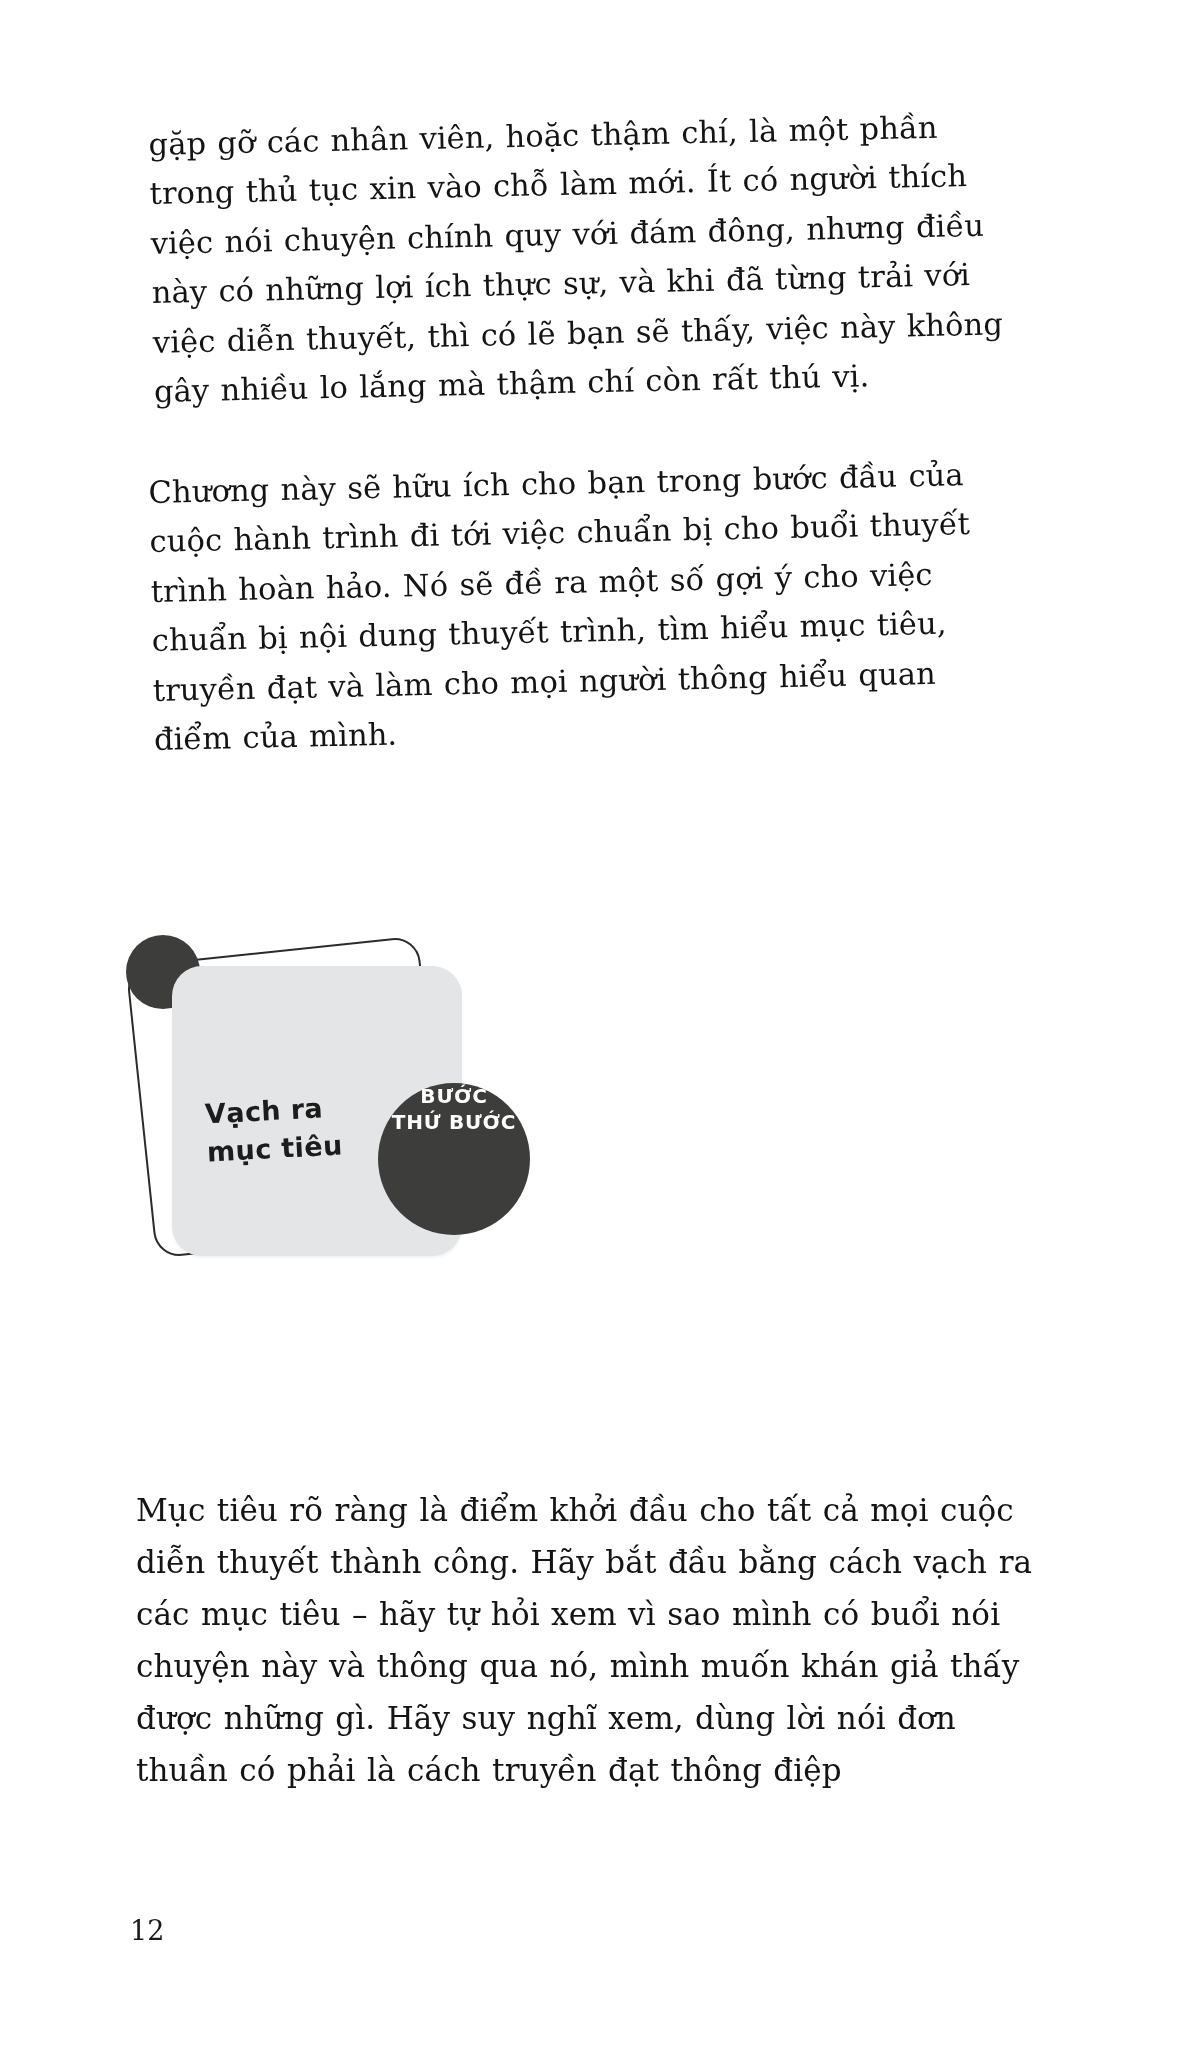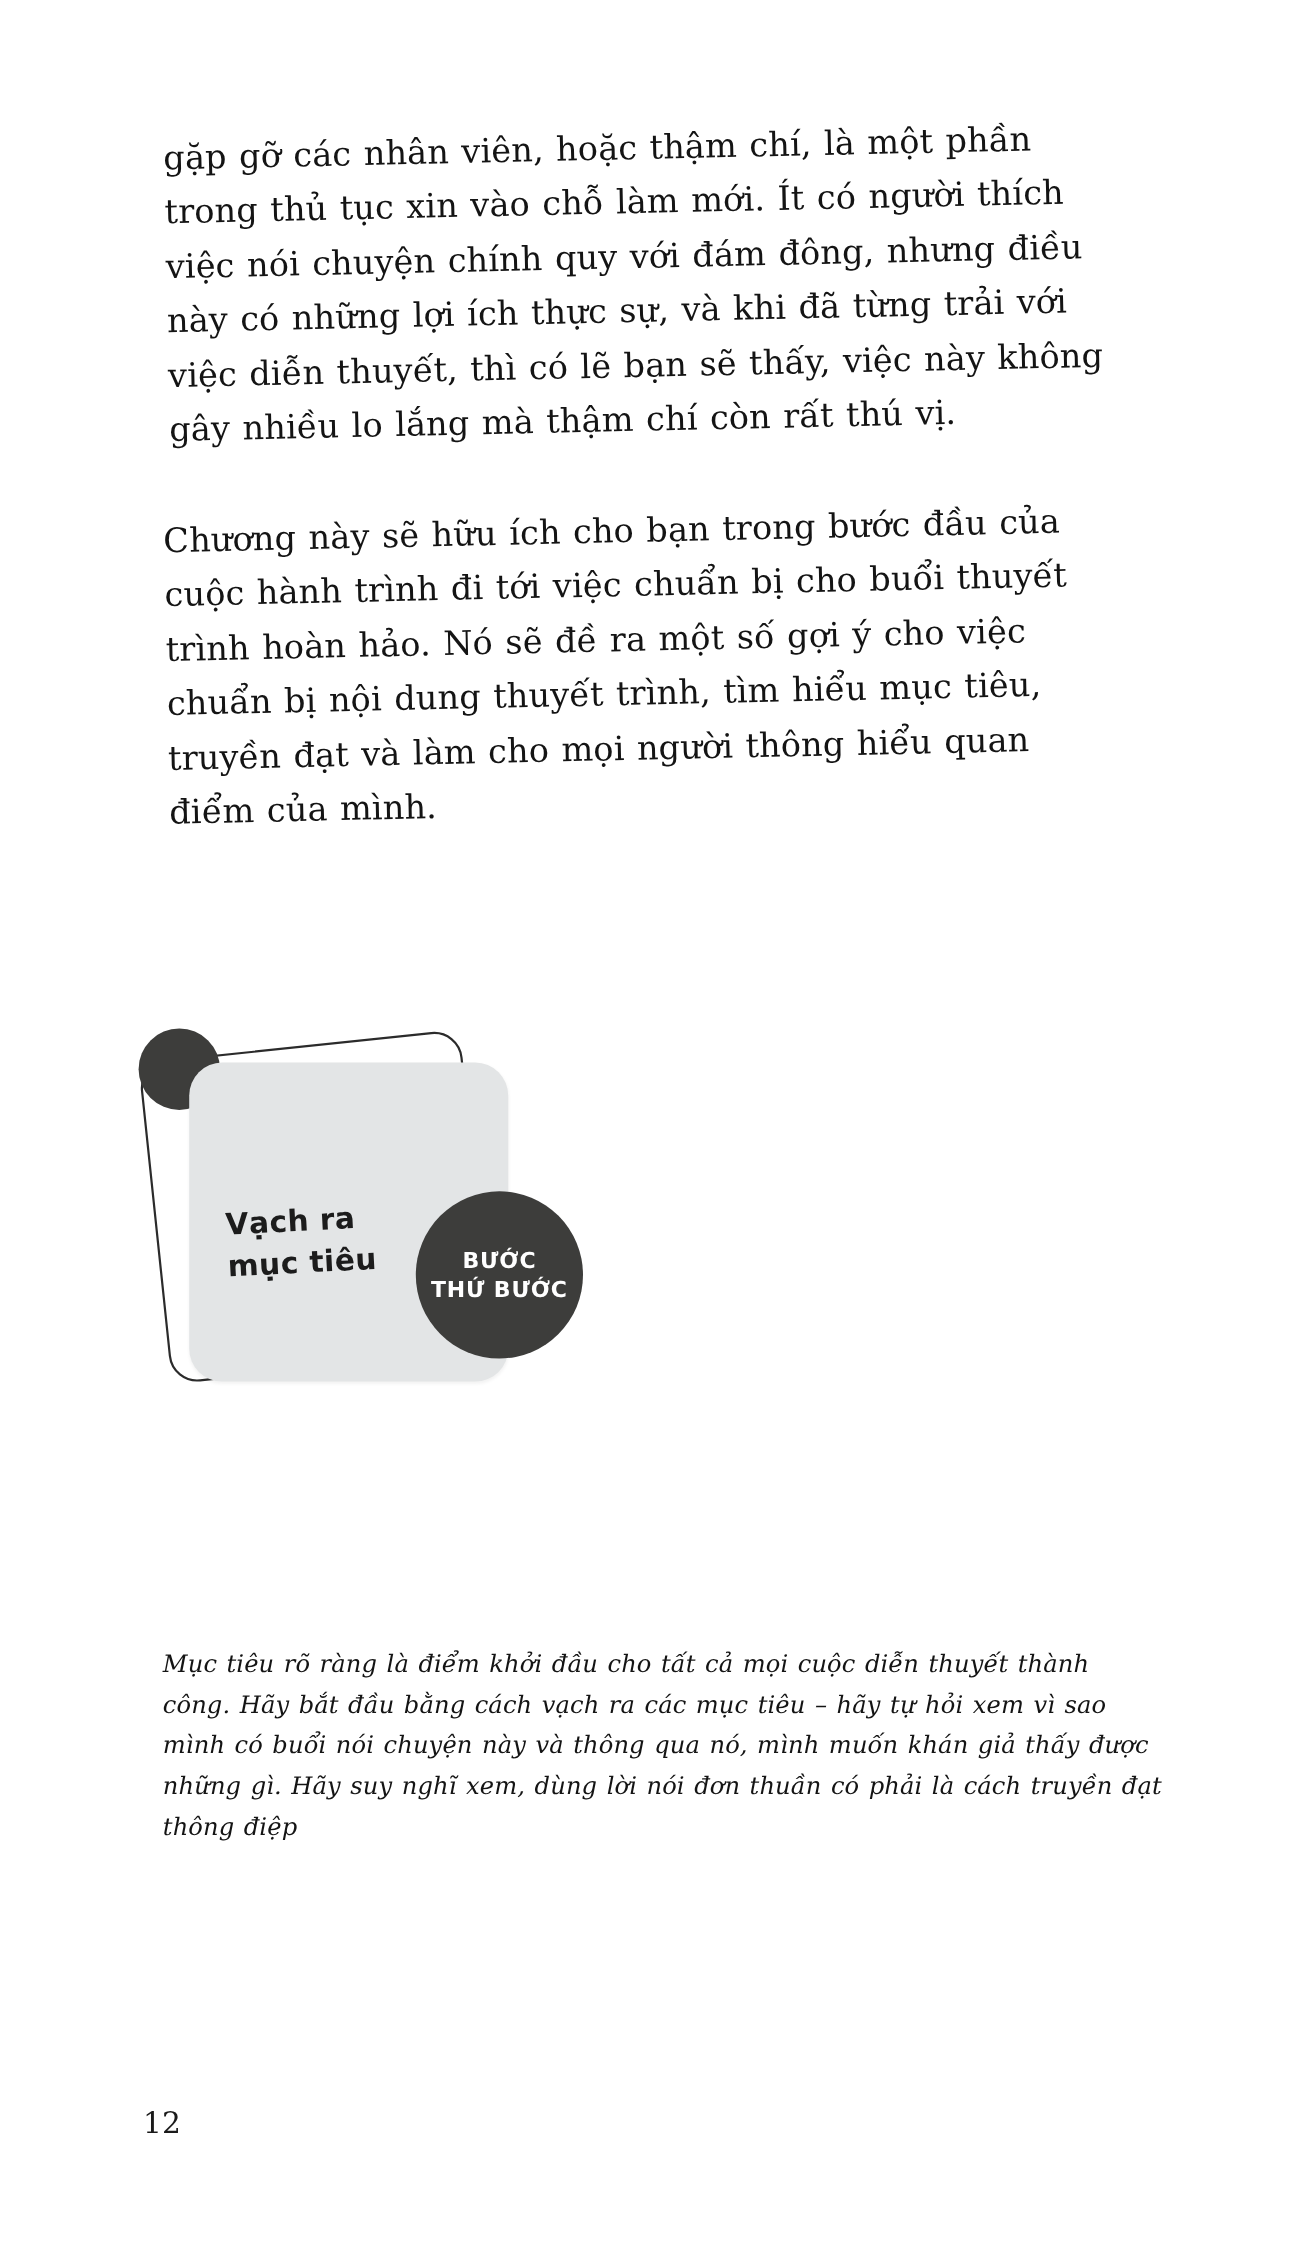--- a/index.html
+++ b/index.html
@@ -101,43 +101,42 @@
     position: absolute;
     left: 258px;
     top: 153px;
     width: 152px;
     height: 152px;
     border-radius: 50%;
     background: #3d3d3b;
     display: flex;
     flex-direction: column;
     align-items: center;
-    justify-content: center;
+    justify-content: flex-start;
     color: #ffffff;
     text-align: center;
   }
   .circle-badge span {
     font-family: "DejaVu Sans", sans-serif;
     font-size: 20px;
     font-weight: 700;
     letter-spacing: 0.8px;
     line-height: 1.3;
     display: block;
   }
 
   
   .para.p3 {
     position: absolute;
     left: 132px;
     top: 1480px;
     width: 910px;
-    font-size: 22px;
+    font-size: 31px;
     line-height: 1.68;
-    margin: 16px;
-    font-style: italic;
+    margin: 4px;
   }
 
   .folio {
     position: absolute;
     left: 130px;
     top: 1915px;
     font-family: "DejaVu Serif", serif;
     font-size: 27px;
     color: #1a1a1a;
   }

